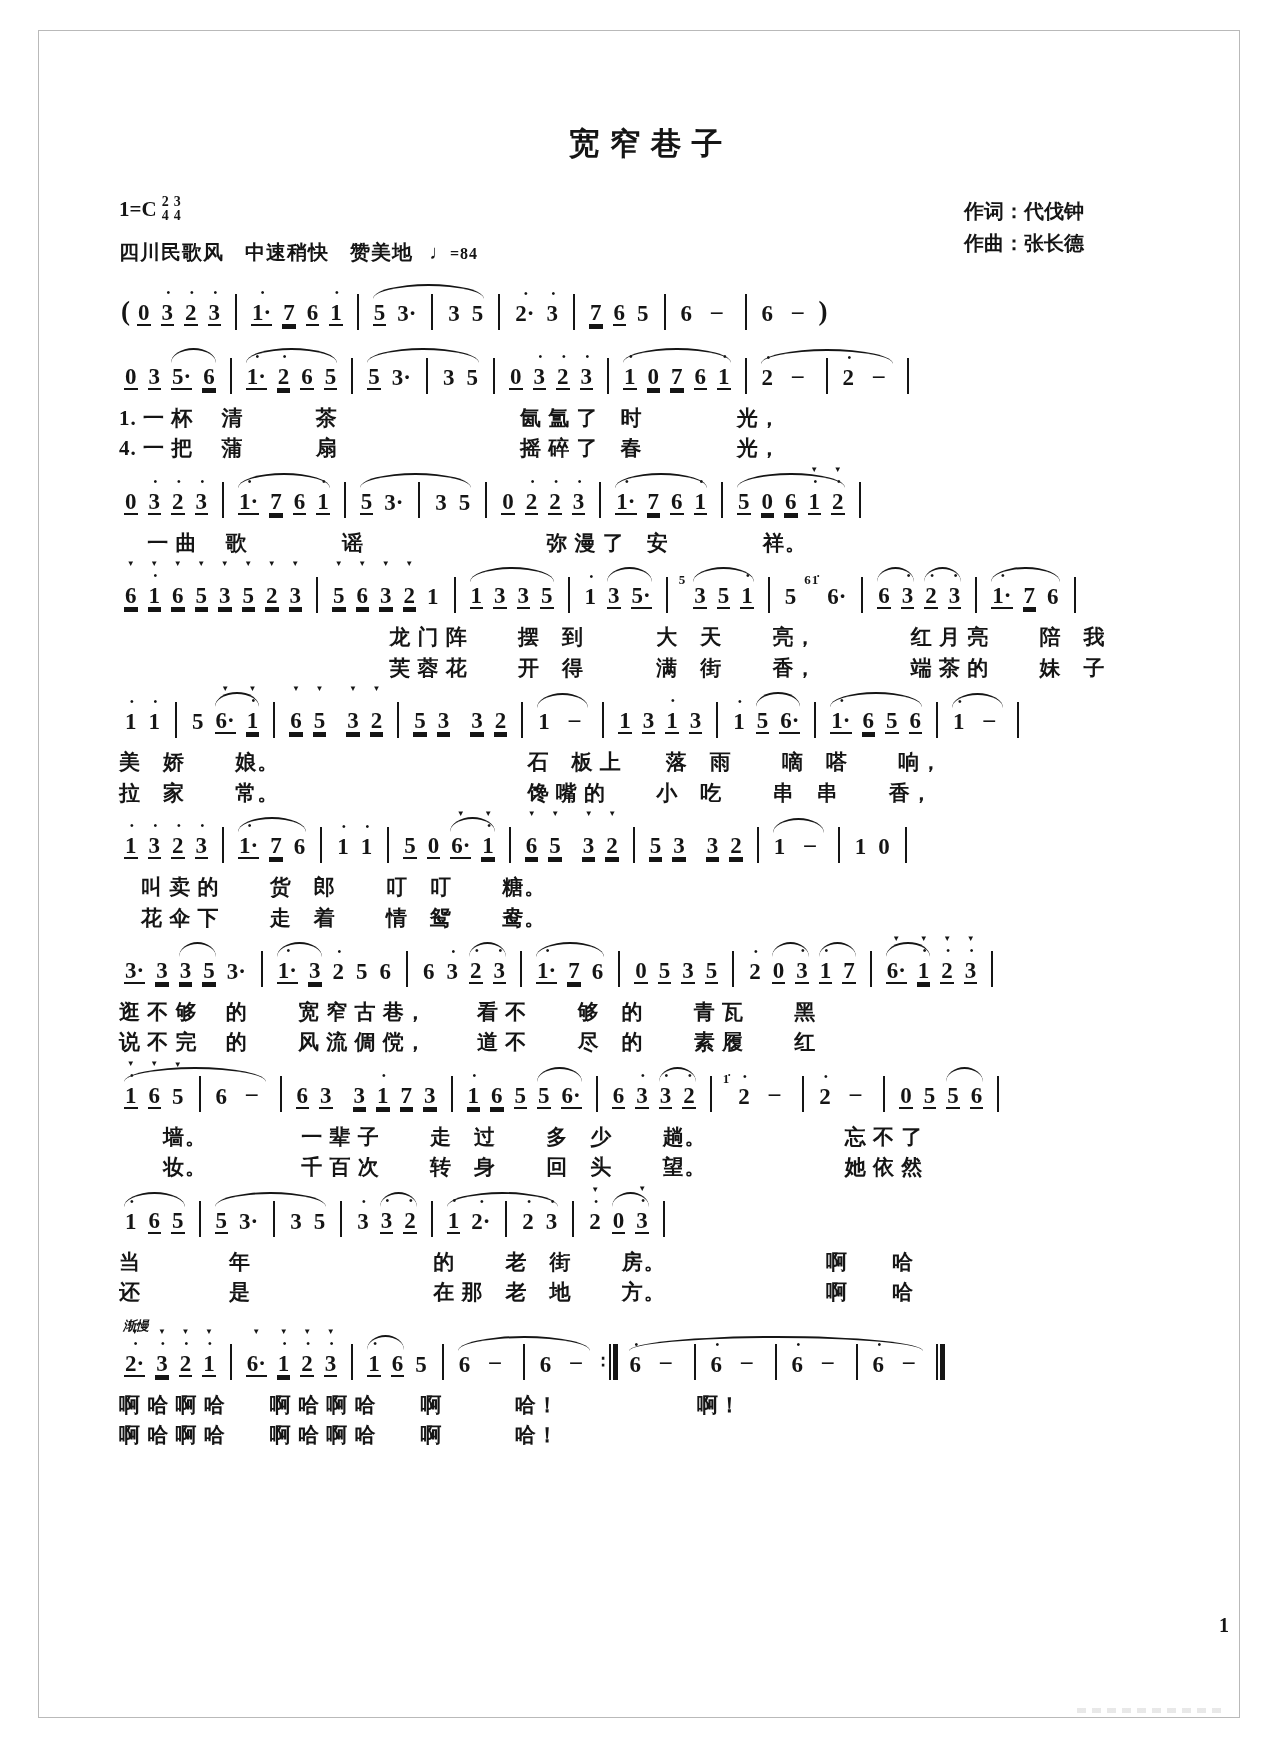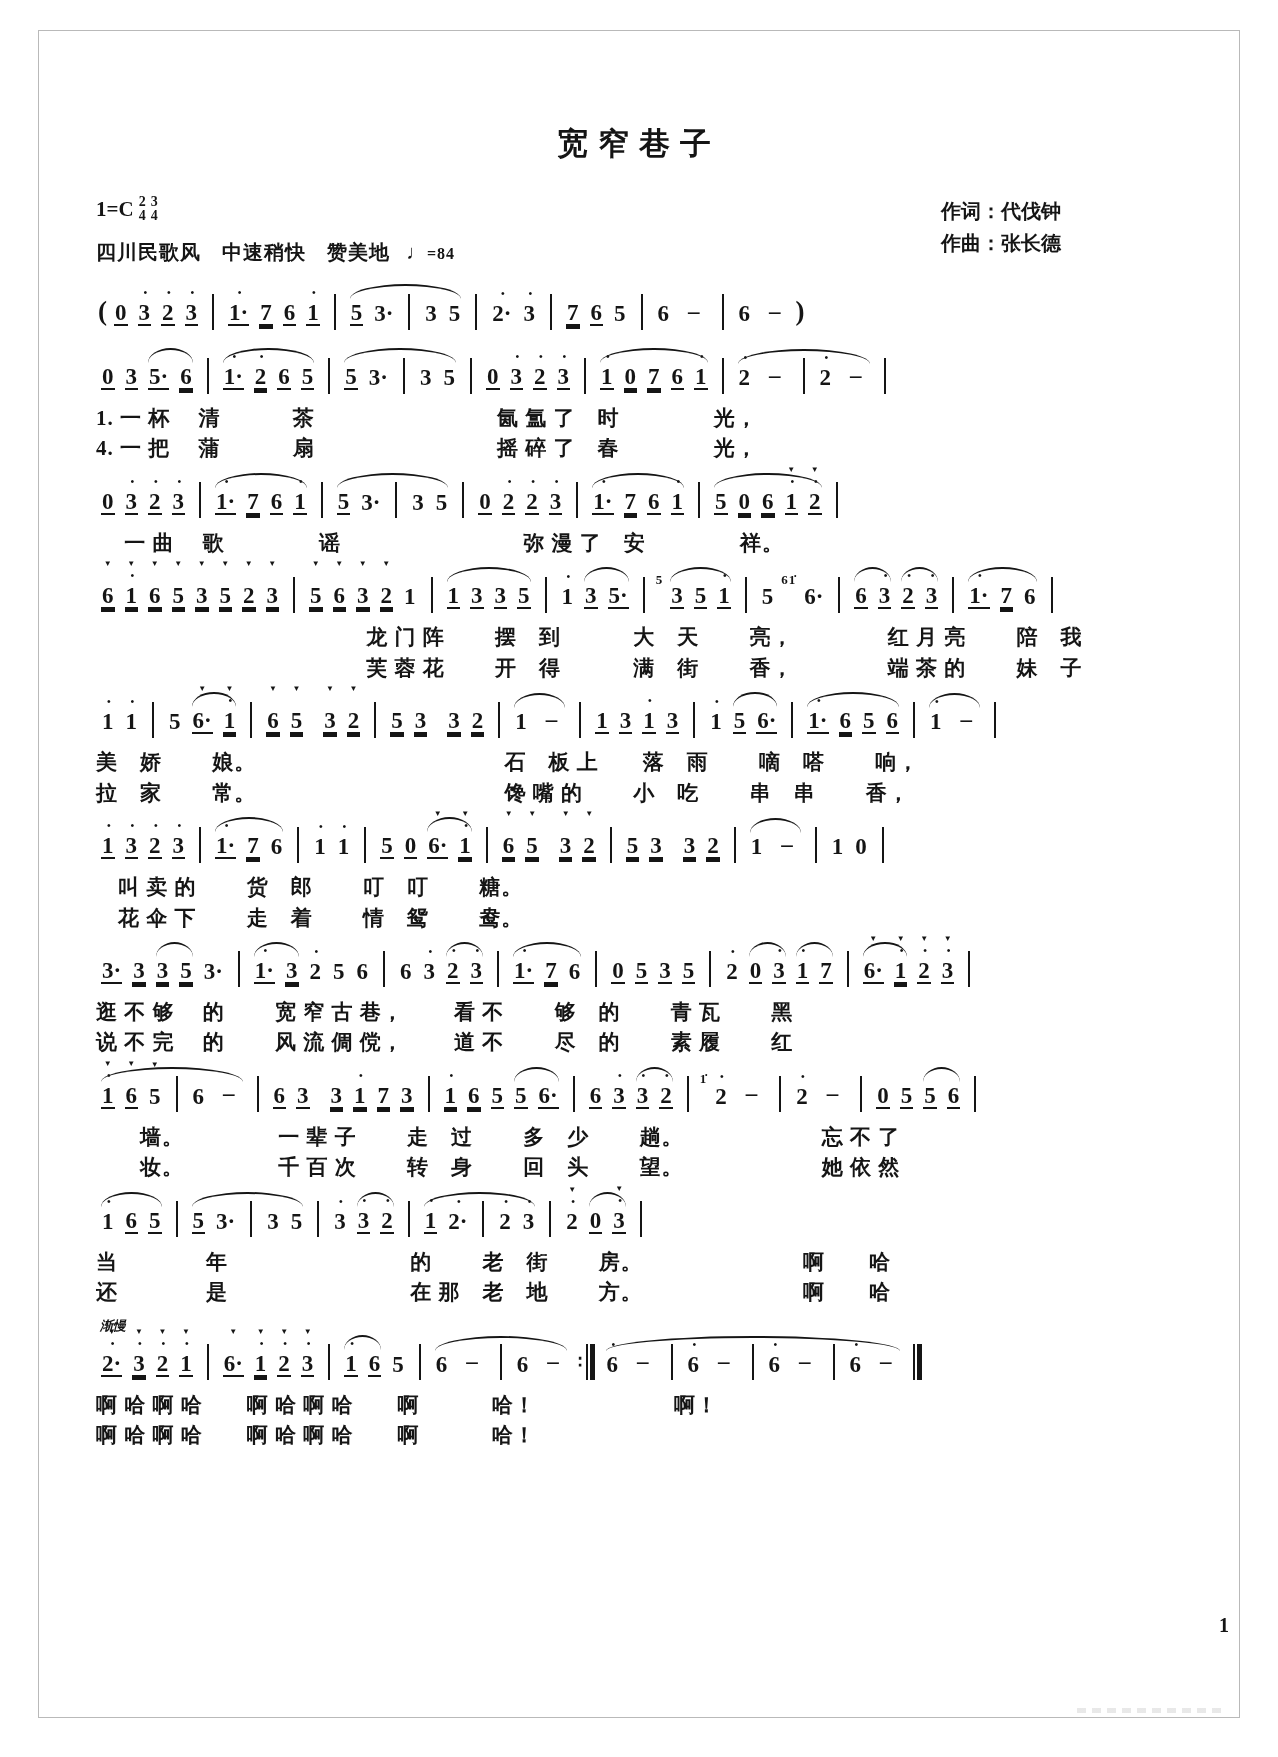--- a/index.html
+++ b/index.html
@@ -1,21 +1,21 @@
 <!DOCTYPE html>
 <html><head>
 <meta charset="utf-8">
 <style>
   html,body{margin:0;padding:0;}
   body{
     width:1278px;height:1757px;position:relative;background:#fff;
     font-family:"Liberation Serif","DejaVu Serif",serif;color:#151515;
     overflow:hidden;
   }
-  .sheet{position:absolute;left:38px;top:30px;width:1202px;height:1688px;border:1px solid #b9b9b9;box-sizing:border-box;}
+  .sheet{position:absolute;left:38px;top:30px;width:1202px;height:1688px;border:1px solid #b9b9b9;box-sizing:border-box;padding-left:23px;}
   .title{margin:92px 0 0 0;text-align:center;font-size:31px;font-weight:700;letter-spacing:10px;}
   .content{width:965px;margin-left:57px;}
   .meta{display:flex;justify-content:space-between;align-items:flex-start;margin-top:30px;font-family:Liberation Serif, serif;}
   .keyline{font-size:21px;font-weight:700;display:flex;align-items:center;}
   .ts{display:inline-flex;flex-direction:column;text-align:center;font-size:14px;line-height:1;font-weight:700;margin-left:5px;}
   .ts span{display:block;}
   .exprline{font-size:20px;font-weight:700;margin-top:16px;letter-spacing:1px;}
   .tempo{font-weight:700;font-size:16px;margin-left:10px;}
   .tempo .tnote{font-size:20px;}
   .meta-right{text-align:right;font-size:20px;font-weight:700;line-height:1.6;}

